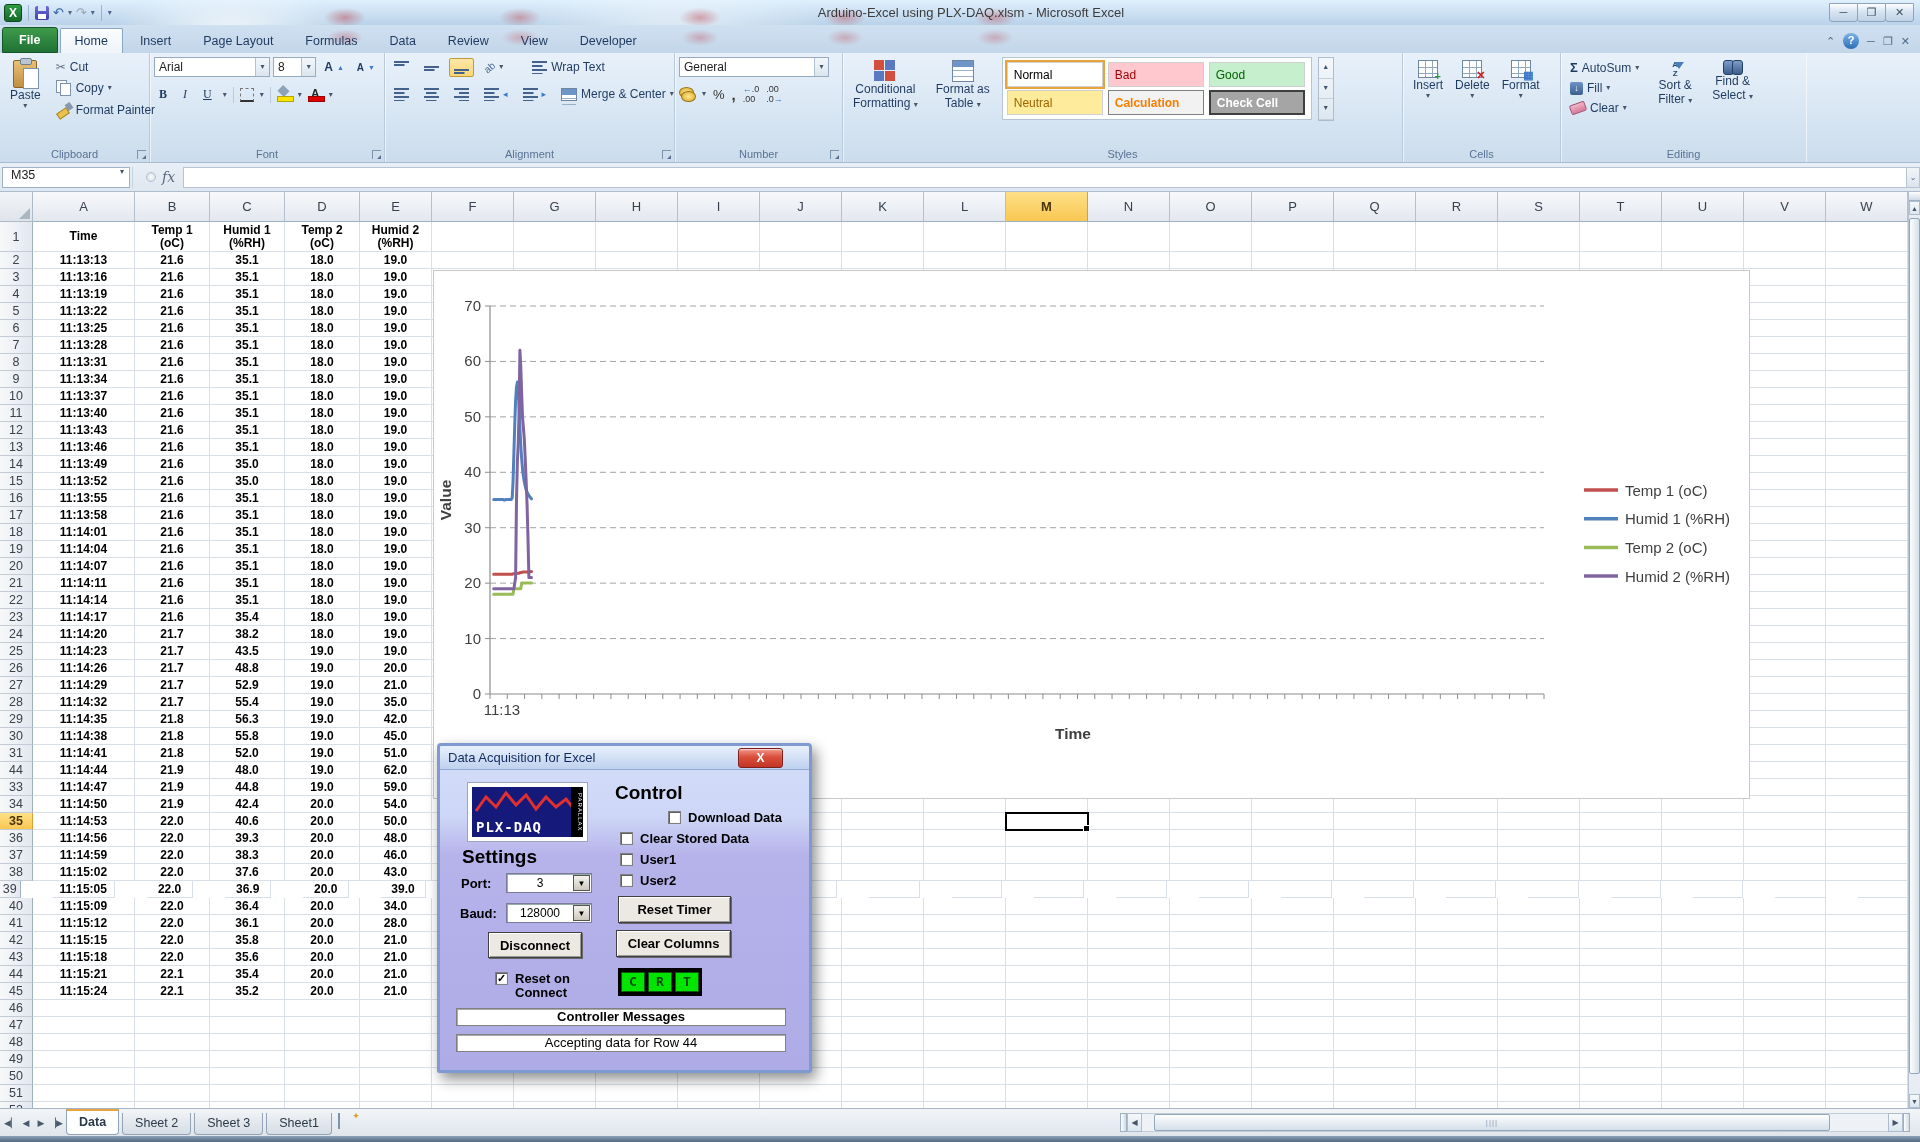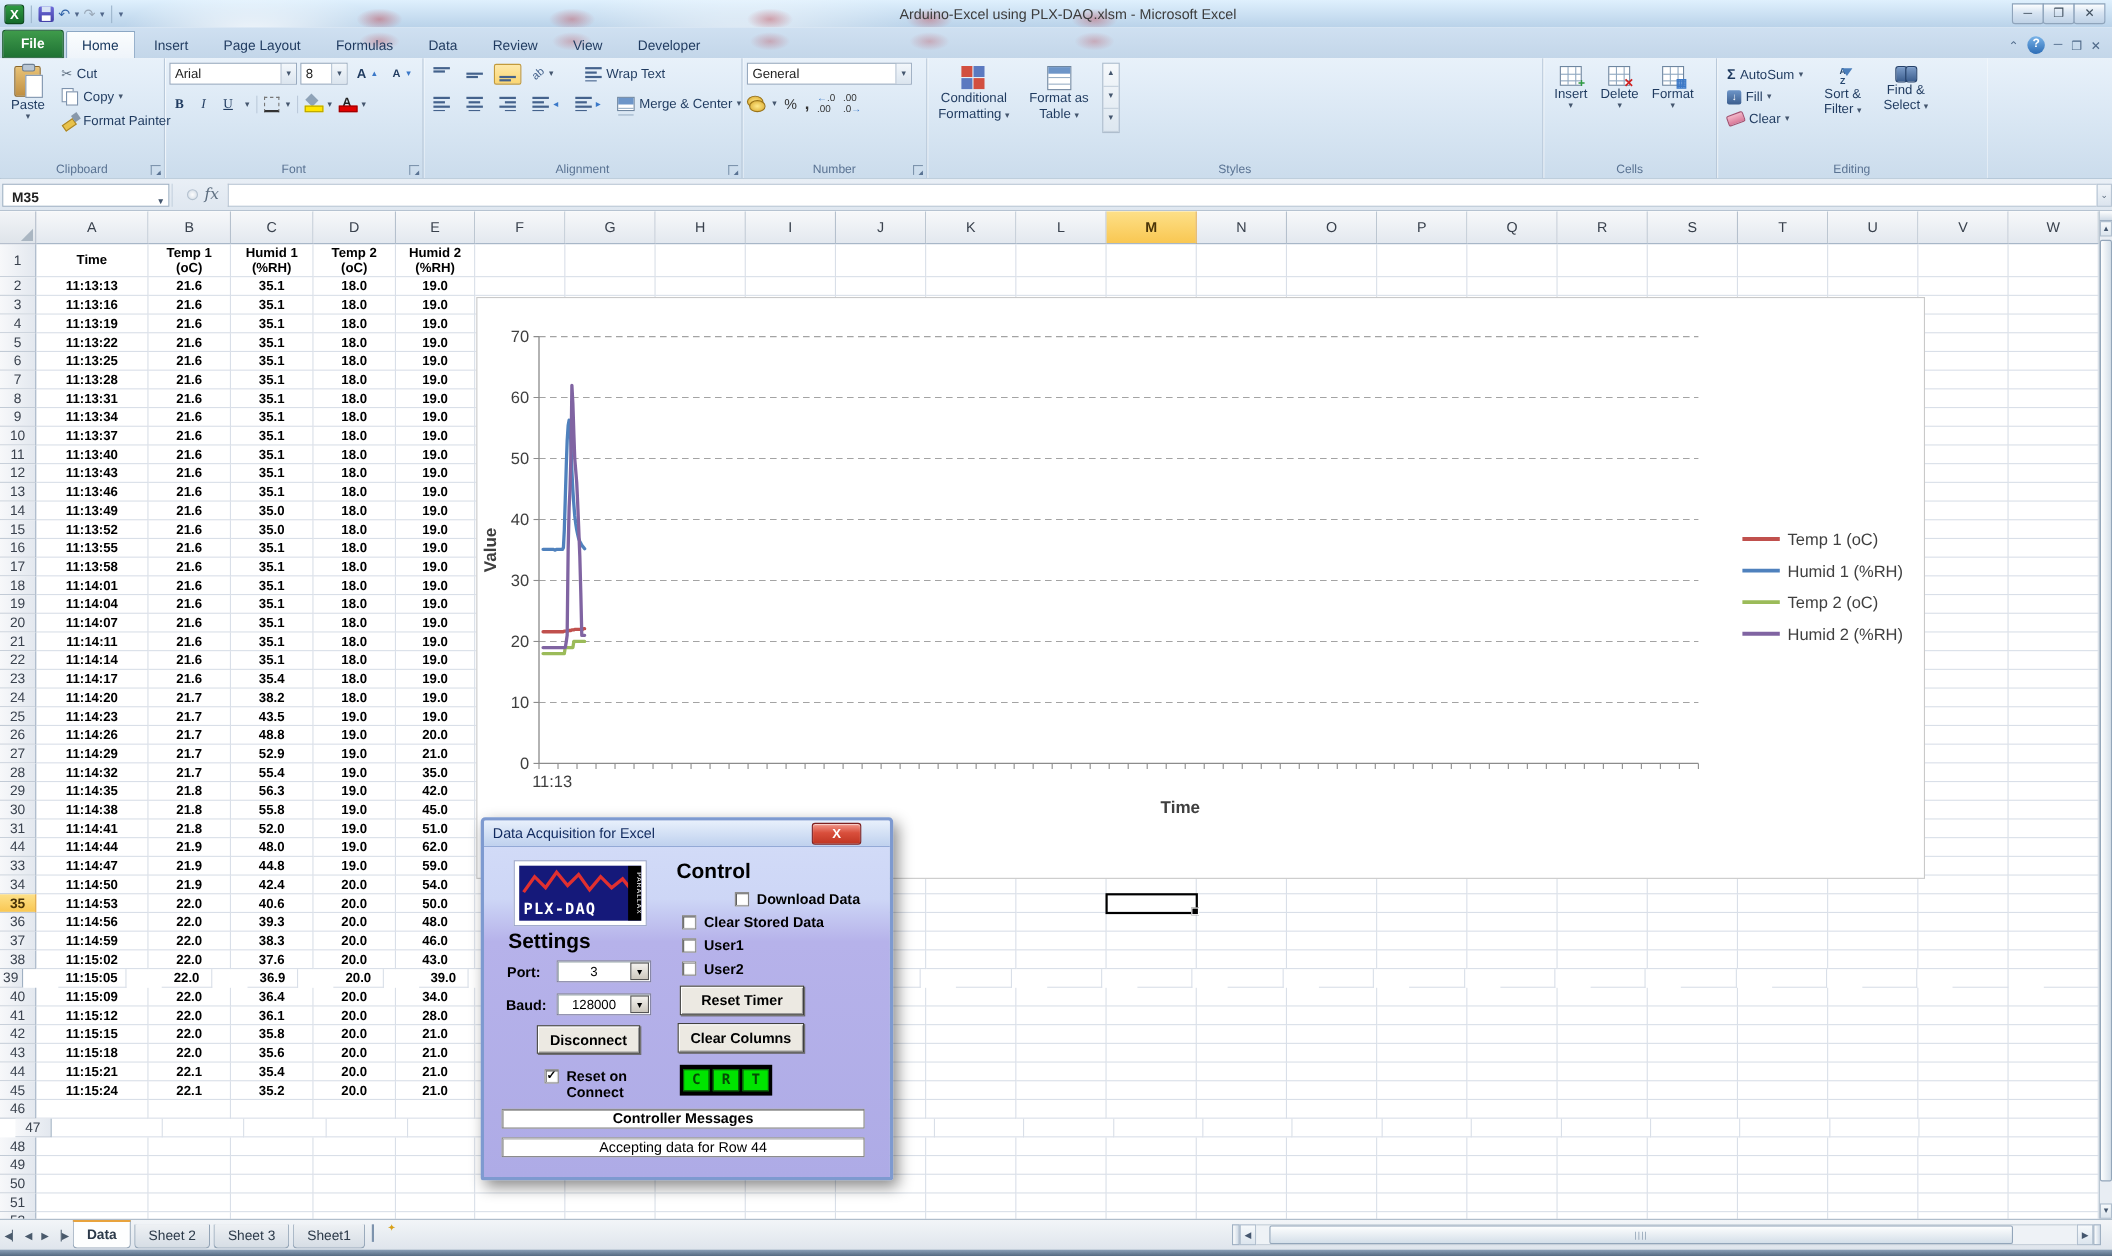--- a/index.html
+++ b/index.html
@@ -111,21 +111,21 @@
   .binoc-ic:before{left:0;} .binoc-ic:after{right:0;}
   .style-chip { width:96px; height:25px; border:1px solid #d0d0d0; font-size:12px; display:flex; align-items:center; padding-left:6px; background:#fff; }
   .style-chip.ring { outline:2px solid #e8a33d; outline-offset:0; }
   .style-chip.calc { border:1px solid #7f7f7f; font-weight:bold; }
   .style-chip.check { border:2px solid #3f3f3f; font-weight:bold; }
   .gal-scroll { width:16px; border:1px solid #aebdcd; background:linear-gradient(#f5f8fb,#dde7f0); display:flex; flex-direction:column; }
   .gal-scroll span { flex:1; text-align:center; font-size:7px; color:#44566e; border-bottom:1px solid #c4d0dc; line-height:17px; }
 
   
   .fbar { position:absolute; left:0; top:163px; width:1920px; height:29px; background:linear-gradient(#e9eff6,#dfe7f0); border-bottom:1px solid #aebdcd; display:flex; align-items:center; }
-  .namebox { width:152px; height:21px; background:#fff; border:1px solid #9fb1c4; margin-left:2px; display:flex; align-items:flex-end; padding-left:8px; font-size:12.5px; color:#222;font-weight:bold; }
+  .namebox { width:128px; height:21px; background:#fff; border:1px solid #9fb1c4; margin-left:2px; display:flex; align-items:flex-start; padding-left:8px; font-size:12.5px; color:#222; }
   .namebox .arrow-d { margin-left:auto; width:14px; text-align:center; }
   .nb-split { width:6px; height:21px; border-left:1px solid #c5d2df; margin:0 2px; }
   .fx-dot { width:10px; height:10px; border-radius:50%; background:radial-gradient(#fdfdfd,#cfd9e4); border:1px solid #b3c0ce; margin:0 6px; }
   .fx { font-family:"DejaVu Serif",serif; font-style:italic; font-size:14px; color:#5a6b7d; margin-right:8px; }
   .finput { flex:1; height:21px; background:#fff; border:1px solid #b6c4d3; border-right:none; }
   .fbar-exp { width:14px; height:21px; background:linear-gradient(#f1f5f9,#dbe4ee); border:1px solid #b6c4d3; text-align:center; font-size:8px; color:#5a6b7d; line-height:20px; }
 
   
   #sheet { position:absolute; left:0; top:192px; width:1908px; height:916px; overflow:hidden; background:#fff; }
   .hdr-row { display:flex; height:30px; }
@@ -379,20 +379,28 @@
             <span></span>
           </span>
         <span>Conditional</span>
           <span><span>Formatting</span> <span class="arrow-d">▾</span></span>
       </div>
       <div class="bigbtn">
         <span class="table-ic"></span>
         <span>Format as</span>
           <span><span>Table</span> <span class="arrow-d">▾</span></span>
       </div>
+      <div id="style-gallery" style="display:grid;grid-template-columns:repeat(3,98px);gap:3px;background:#fdfefe;border:1px solid #b6c4d3;padding:4px;">
+          <div class="style-chip ring" style="background: rgb(255, 255, 255); color: rgb(0, 0, 0);">Normal</div>
+          <div class="style-chip" style="background: rgb(255, 199, 206); color: rgb(156, 0, 6); font-weight: normal;">Bad</div>
+          <div class="style-chip" style="background: rgb(198, 239, 206); color: rgb(0, 97, 0); font-weight: normal;">Good</div>
+          <div class="style-chip" style="background: rgb(255, 235, 156); color: rgb(156, 101, 0); font-weight: normal;">Neutral</div>
+          <div class="style-chip calc" style="background: rgb(242, 242, 242); color: rgb(250, 125, 0);">Calculation</div>
+          <div class="style-chip check" style="background: rgb(165, 165, 165); color: rgb(255, 255, 255);">Check Cell</div>
+        </div>
       <div class="gal-scroll" style="height:64px;">
           <span>▲</span>
           <span>▼</span>
           <span>▼</span>
         </div>
     </div>
     <div class="rg-label"><span>Styles</span></div>
   </div>
 
   <div class="rgroup" style="width:158px">
@@ -1688,21 +1696,21 @@
       <div class="cell" style="width: 82px;"></div>
       <div class="cell" style="width: 82px;"></div>
       <div class="cell" style="width: 82px;"></div>
       <div class="cell" style="width: 82px;"></div>
       <div class="cell" style="width: 82px;"></div>
       <div class="cell" style="width: 82px;"></div>
       <div class="cell" style="width: 82px;"></div>
       <div class="cell" style="width: 82px;"></div>
       <div class="cell" style="width: 82px;"></div>
     </div>
-    <div class="grow" style="height: 17px; margin-left: 14px;">
+    <div class="grow" style="height: 17px;">
       <div class="rowhdr">47</div>
       <div class="cell" style="width: 102px;"></div>
       <div class="cell" style="width: 75px;"></div>
       <div class="cell" style="width: 75px;"></div>
       <div class="cell" style="width: 75px;"></div>
       <div class="cell" style="width: 72px;"></div>
       <div class="cell" style="width: 82px;"></div>
       <div class="cell" style="width: 82px;"></div>
       <div class="cell" style="width: 82px;"></div>
       <div class="cell" style="width: 82px;"></div>

